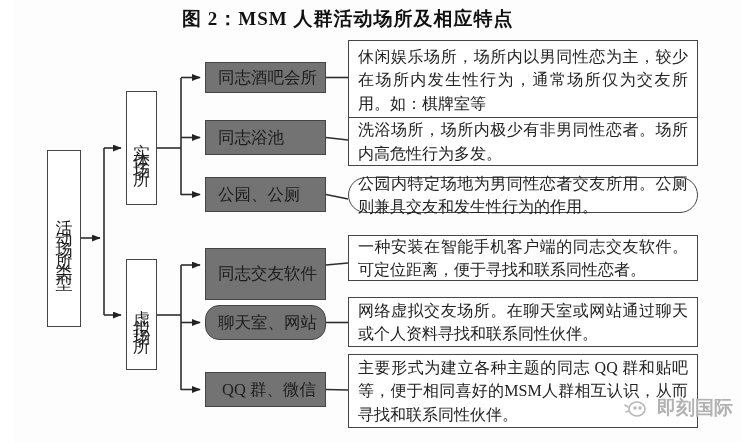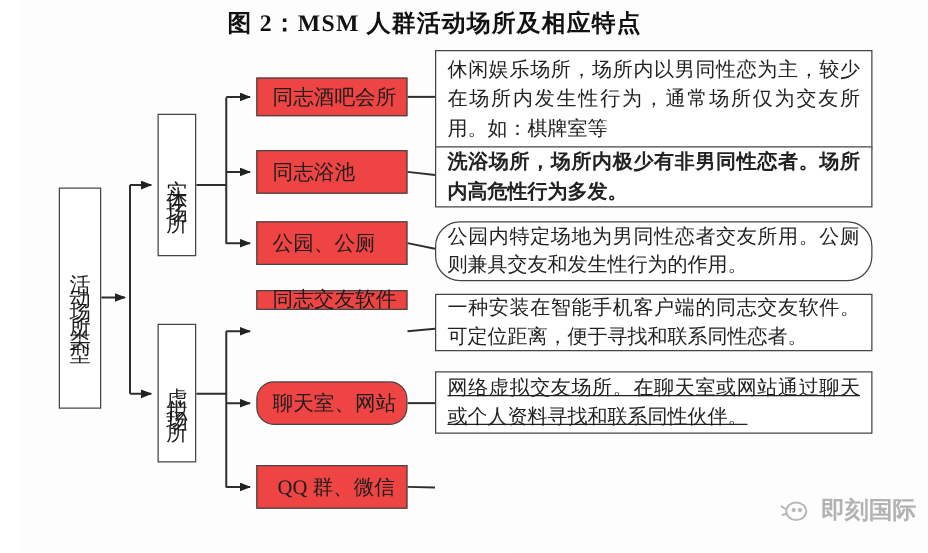--- a/index.html
+++ b/index.html
@@ -25,44 +25,44 @@
     border: 1.5px solid #454545; background: #fff;
     display: flex; align-items: center; justify-content: center;
     writing-mode: vertical-rl; text-orientation: upright;
     font-size: 17px; color: #1d1d1d;
   }
   .root-box  { left: 33px;  top: 150px; width: 34px; height: 177px; letter-spacing: 11px; }
   .cat-phys  { left: 112px; top: 91px;  width: 31px; height: 114px; letter-spacing: 9px; }
   .cat-virt  { left: 112px; top: 259px; width: 31px; height: 111px; letter-spacing: 9px; }
   .venue {
     position: absolute; left: 191px; width: 121px;
-    border: 1.5px solid #454545; background: #ef4444;
+    border: 1.5px solid #454545; background: #737373;
     display: flex; align-items: center;
     padding-left: 12px; font-size: 16.5px; color: #1d1d1d;
     white-space: nowrap;
   }
   .v1 { top: 62px;  height: 31px; }
   .v2 { top: 120px; height: 35px; }
   .v3 { top: 177px; height: 35px; }
-  .v4 { top: 232px; height: 16px; }
+  .v4 { top: 248px; height: 52px; }
   .v5 { top: 305px; height: 35px; border-radius: 14px; }
   .v6 { top: 372px; height: 35px; padding-left: 16px; }
   .desc {
     position: absolute; left: 334px; width: 350px;
     border: 1.5px solid #454545; background: #fff;
     display: flex; align-items: center;
     padding: 1px 9px;
     font-size: 16px; line-height: 23.2px; color: #222;
   }
   .desc span { width: 100%; text-align: justify; }
   .d1 { top: 40px;  height: 80px; }
-  .d2 { top: 117px; height: 49px; font-weight: bold; }
-  .d3 { top: 177px; height: 48px; border-radius: 20px; }
+  .d2 { top: 117px; height: 49px; }
+  .d3 { top: 177px; height: 36px; border-radius: 20px; }
   .d4 { top: 235px; height: 46px; }
-  .d5 { top: 297px; height: 50px; text-decoration: underline; }
+  .d5 { top: 297px; height: 50px; }
   .d6 { top: 354px; height: 74px; }
   .watermark {
     position: absolute; left: 608px; top: 395px;
     display: flex; align-items: center; gap: 5px;
     color: #b2b2b2; font-size: 19px; font-weight: bold;
     font-family: "Liberation Sans", "DejaVu Sans", sans-serif;
     white-space: nowrap;
   }
 </style>
 </head>
@@ -125,20 +125,23 @@
     </div>
   <div class="desc d3">
       <span>公园内特定场地为男同性恋者交友所用。公厕则兼具交友和发生性行为的作用。</span>
     </div>
   <div class="desc d4">
       <span>一种安装在智能手机客户端的同志交友软件。可定位距离，便于寻找和联系同性恋者。</span>
     </div>
   <div class="desc d5">
       <span>网络虚拟交友场所。在聊天室或网站通过聊天或个人资料寻找和联系同性伙伴。</span>
     </div>
+  <div class="desc d6">
+      <span>主要形式为建立各种主题的同志 QQ 群和贴吧等，便于相同喜好的MSM人群相互认识，从而寻找和联系同性伙伴。</span>
+    </div>
 
   <div class="watermark">
     <svg width="30" height="26" viewBox="0 0 30 26">
       <g fill="none" stroke="#b8b8b8" stroke-width="1.6" stroke-linecap="round">
         <path d="M7,14 a8,7 0 1 1 8,7 a8,7 0 0 1 -8,-7"></path>
         <path d="M3,10 l3,2"></path>
         <path d="M4,17 l3,-1"></path>
         <circle cx="13" cy="13" r="0.9" fill="#b8b8b8"></circle>
         <circle cx="18" cy="13" r="0.9" fill="#b8b8b8"></circle>
       </g>

